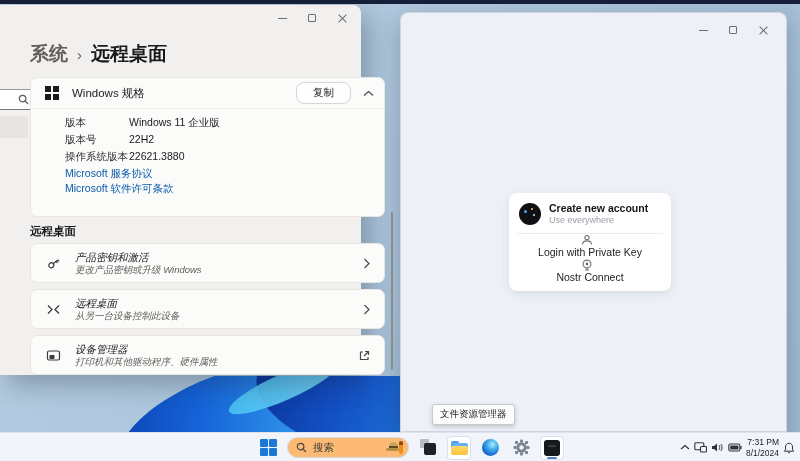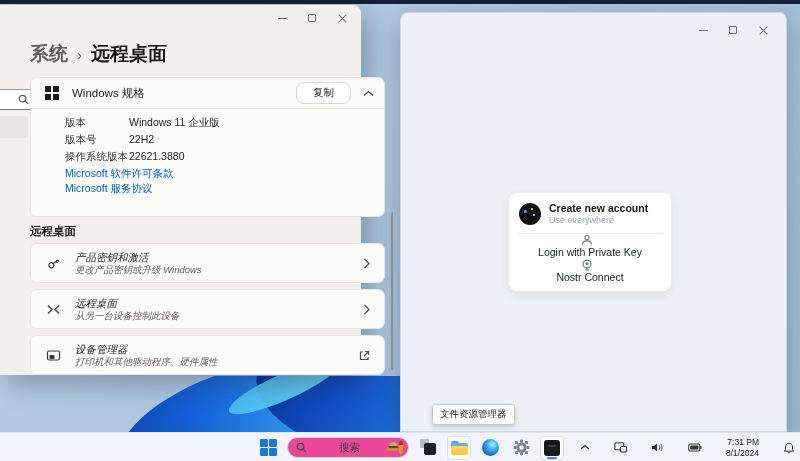--- a/index.html
+++ b/index.html
@@ -107,22 +107,22 @@
   .tb-center { position:absolute; left:256px; top:0; height:29px; display:flex; align-items:center; gap:7px; }
   .tb-item { width:24px; height:24px; display:flex; align-items:center; justify-content:center;
       border-radius:4px; position:relative; }
   .tb-hover { background:rgba(255,255,255,.85); box-shadow:0 0 0 1px rgba(200,205,215,.6) inset; }
   .underline { position:absolute; bottom:1px; left:50%; transform:translateX(-50%);
       width:10px; height:2px; border-radius:2px; background:#4b7fd0; }
 
   .start-logo { width:17px; height:17px; display:grid; grid-template-columns:8px 8px; gap:1px; }
   .start-logo span { width:8px; height:8px; background:#1a78d6; border-radius:1px; }
 
-  .search-pill { height:21px; width:122px; background:#ec4899; border:1px solid #d7d9dd; border-radius:11px;
-      display:flex; align-items:center; padding:0 5px 0 8px;text-align:center; }
+  .search-pill { height:21px; width:122px; background:#fdba74; border:1px solid #d7d9dd; border-radius:11px;
+      display:flex; align-items:center; padding:0 5px 0 8px; }
   .search-text { font-size:10.5px; color:#3a3a3a; margin-left:6px; flex:1; }
   .hat { position:relative; width:17px; height:13px; flex:none; }
   .hat-dome { position:absolute; left:3px; top:1px; width:9px; height:7px; border-radius:5px 5px 1px 1px;
       background:#cda45e; }
   .hat-band { position:absolute; left:3px; top:5px; width:9px; height:2px; background:#5d4a22; }
   .hat-brim { position:absolute; left:0px; top:7px; width:13px; height:3px; border-radius:2px; background:#b98f47; }
   .brush { position:absolute; right:0; top:0; width:4px; height:13px; border-radius:2px;
       background:linear-gradient(#8a4a12 0 28%, #ef8d22 28% 100%); }
 
   .tv-icon { position:relative; width:17px; height:17px; }
@@ -134,21 +134,21 @@
   .folder-back { position:absolute; left:0; top:2px; width:17px; height:11px; background:#66b0f0; border-radius:2px; }
   .folder-front { position:absolute; left:0; top:5px; width:17px; height:9px;
       background:linear-gradient(#ffd96a,#fec23c); border-radius:2px; }
 
   .edge-icon { width:17px; height:17px; border-radius:50%;
       background:radial-gradient(circle at 62% 32%, #aeeefc 0%, #43b0ec 32%, #1d72d2 64%, #1546a2 100%); }
 
   .app-icon { width:16px; height:16px; background:#17181c; border-radius:3px; position:relative; }
   .app-icon i { position:absolute; left:4px; top:5px; width:8px; height:2px; background:#3a3d44; border-radius:1px; }
 
-  .tb-tray { position:absolute; right:5px; top:0; height:29px; display:flex; align-items:center; gap:24px; }
+  .tb-tray { position:absolute; right:5px; top:0; height:29px; display:flex; align-items:center; gap:4px; }
   .clock { text-align:right; font-size:8.5px; line-height:1.2; color:#1b1b1b; }
 
   svg { display:block; }
 </style>
 </head>
 <body>
 
 <div class="abs top-strip"></div>
 <div class="abs bloom">
   <div class="petal p1"></div>
@@ -254,22 +254,22 @@
         <span class="spec-value">Windows 11 企业版</span>
       </div>
       <div class="spec-row">
         <span class="spec-label">版本号</span>
         <span class="spec-value">22H2</span>
       </div>
       <div class="spec-row">
         <span class="spec-label">操作系统版本</span>
         <span class="spec-value">22621.3880</span>
       </div>
+      <div class="spec-link">Microsoft 服务协议</div>
       <div class="spec-link">Microsoft 软件许可条款</div>
-      <div class="spec-link">Microsoft 服务协议</div>
     </div>
   </div>
 
   <div class="related-title">远程桌面</div>
 
   <div class="card rel-card rel-1">
     <span class="rel-icon">
       <svg width="15" height="15" viewBox="0 0 15 15">
           <g transform="rotate(-40 7.5 7.5)">
             <circle cx="4.6" cy="7.5" r="2.5" fill="none" stroke="#3c3c3c" stroke-width="1.2"></circle>

